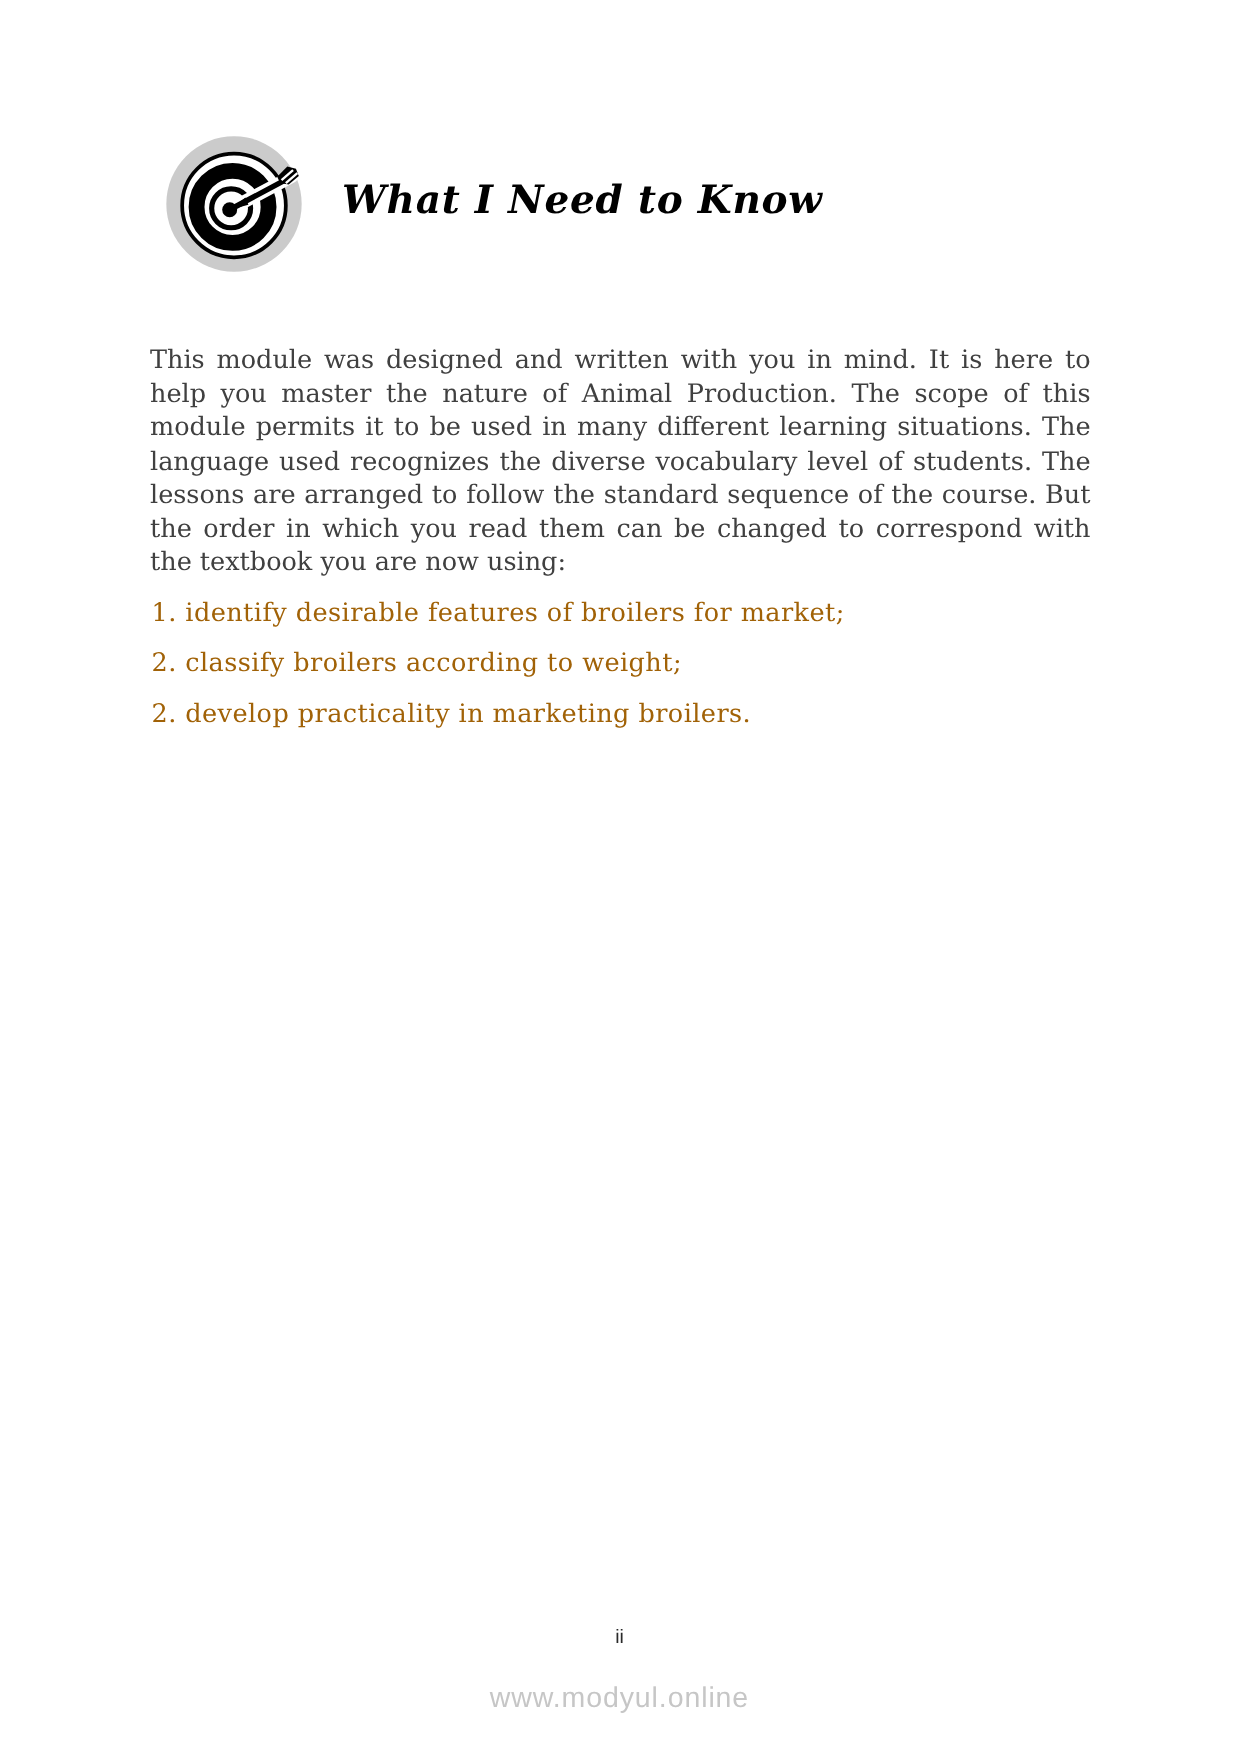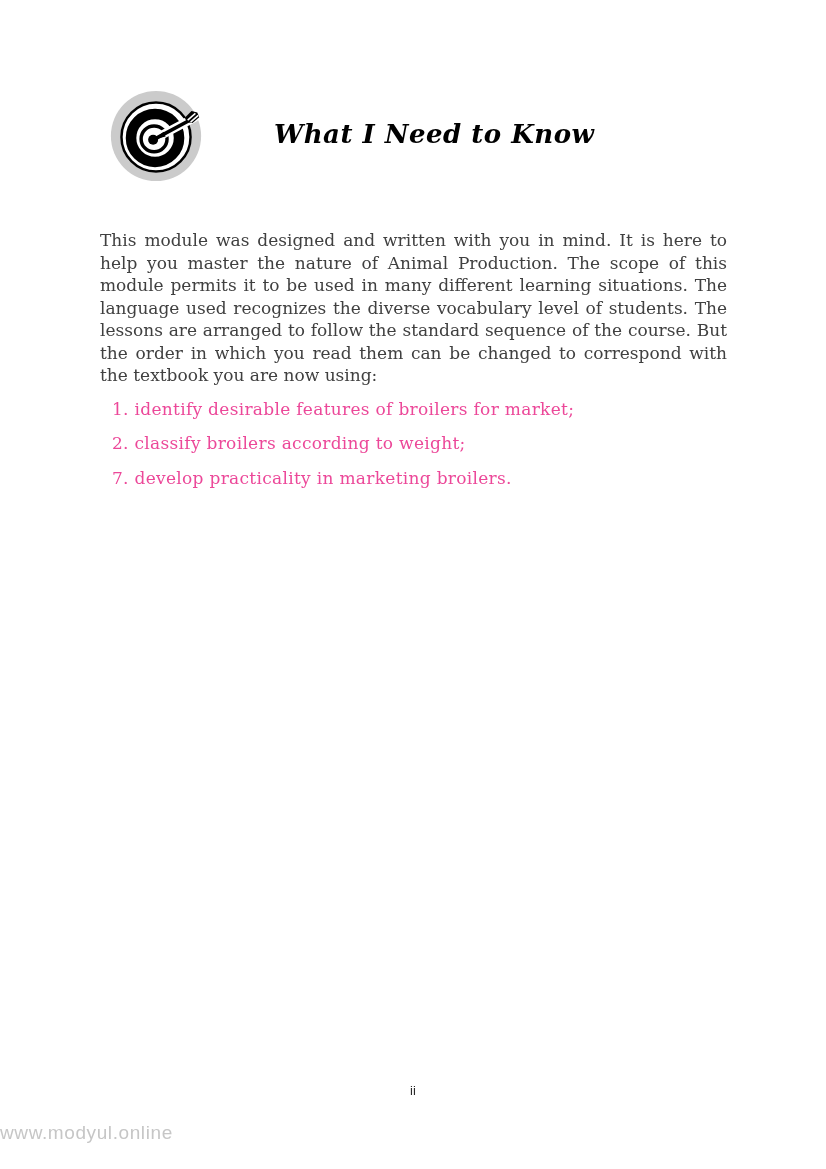--- a/index.html
+++ b/index.html
@@ -36,21 +36,20 @@
   }
   .page-title {
     font-family: "DejaVu Serif", serif;
     font-size: 26px;
     font-weight: bold;
     font-style: italic;
     color: #000000;
     letter-spacing: 0.5px;
     white-space: nowrap;
     padding-bottom: 4px;
-    margin-left: 46px;
   }
   .content {
     position: absolute;
     top: 229px;
     left: 100px;
     width: 627px;
   }
   .intro-paragraph {
     margin: 0;
     font-size: 17px;
@@ -59,43 +58,44 @@
     color: #404040;
   }
   .objectives-intro {
     margin: 0;
     margin-top: 50px;
     font-size: 17px;
     line-height: 22.5px;
     color: #1c1c1c;
   }
   .objective-item {
-    margin: 12px;
+    margin: 1px;
     margin-top: 11px;
     font-size: 17px;
     line-height: 22.5px;
     letter-spacing: 0.3px;
-    color: #ec4899;
+    color: #a16207;
   }
   .page-number {
     position: absolute;
     top: 1083px;
     left: 0;
     width: 100%;
     text-align: center;
     font-family: "Liberation Sans", sans-serif;
     font-size: 13px;
     font-weight: normal;
     color: #2a2a2a;
   }
   .watermark {
     position: absolute;
     top: 1122px;
     left: 0;
     width: 100%;
+    text-align: center;
     font-family: "Liberation Sans", sans-serif;
     font-size: 19px;
     color: #c6c6c6;
     letter-spacing: 0.6px;
   }
 </style>
 </head>
 <body>
 
 <div class="page">
@@ -129,20 +129,20 @@
     </div>
     <div class="page-title">What I Need to Know</div>
   </div>
 
   <div class="content">
     <p class="intro-paragraph">This module was designed and written with you in mind. It is here to help you master the nature of Animal Production. The scope of this module permits it to be used in many different learning situations. The language used recognizes the diverse vocabulary level of students. The lessons are arranged to follow the standard sequence of the course. But the order in which you read them can be changed to correspond with the textbook you are now using:</p>
 
 
     <p class="objective-item">1. identify desirable features of broilers for market;</p>
     <p class="objective-item">2. classify broilers according to weight;</p>
-    <p class="objective-item">7. develop practicality in marketing broilers.</p>
+    <p class="objective-item">2. develop practicality in marketing broilers.</p>
   </div>
 
   <div class="page-number">ii</div>
 
   <div class="watermark">www.modyul.online</div>
 
 </div>
 
 </body></html>

